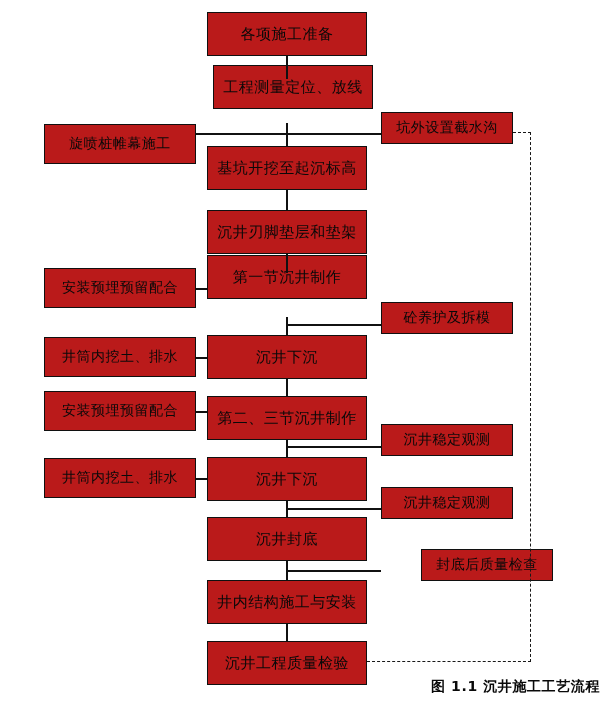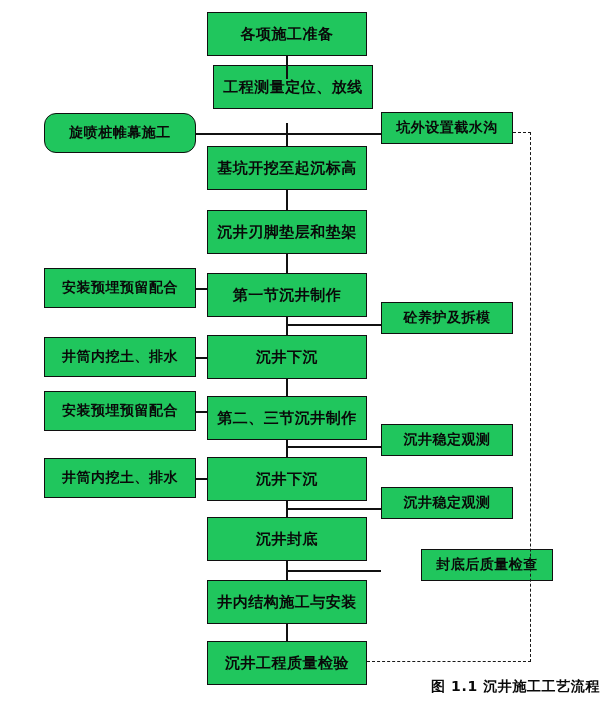--- a/index.html
+++ b/index.html
@@ -10,28 +10,27 @@
     overflow:hidden;
     position:relative;
     filter:contrast(1.02);
   }
   #canvas{position:absolute;left:0;top:0;width:600px;height:709px;}
 
   .node{
     position:absolute;
     box-sizing:border-box;
     border:1.6px solid #121212;
-    background:#22c55e;
+    background:#b91c1c;
     display:flex;align-items:center;justify-content:center;
     color:#0b0b0b;
     letter-spacing:0.5px;
     text-align:center;
     line-height:1.1;
     white-space:nowrap;
-    font-weight:bold;
   }
   .node span{display:block;}
 
   
   .c{left:207px;width:160px;height:44px;font-size:15px;}
   
   .l{left:44px;width:152px;height:40px;font-size:14px;}
   
   .r{left:381px;width:132px;height:32px;font-size:14px;}
 
@@ -60,21 +59,21 @@
   </div>
   <div class="node c" style="top:65px;margin-left:6px;">
     <span>工程测量定位、放线</span>
   </div>
   <div class="node c" style="top:146px;">
     <span>基坑开挖至起沉标高</span>
   </div>
   <div class="node c" style="top:210px;">
     <span>沉井刃脚垫层和垫架</span>
   </div>
-  <div class="node c" style="top:273px;">
+  <div class="node c" style="top:255px;">
     <span>第一节沉井制作</span>
   </div>
   <div class="node c" style="top:335px;">
     <span>沉井下沉</span>
   </div>
   <div class="node c" style="top:396px;">
     <span>第二、三节沉井制作</span>
   </div>
   <div class="node c" style="top:457px;">
     <span>沉井下沉</span>
@@ -82,21 +81,21 @@
   <div class="node c" style="top:517px;">
     <span>沉井封底</span>
   </div>
   <div class="node c" style="top:580px;">
     <span>井内结构施工与安装</span>
   </div>
   <div class="node c" style="top:641px;">
     <span>沉井工程质量检验</span>
   </div>
 
-  <div class="node l" style="top:113px;border-radius:12px;">
+  <div class="node l" style="top:124px;">
     <span>旋喷桩帷幕施工</span>
   </div>
   <div class="node l" style="top:268px;">
     <span>安装预埋预留配合</span>
   </div>
   <div class="node l" style="top:337px;">
     <span>井筒内挖土、排水</span>
   </div>
   <div class="node l" style="top:391px;">
     <span>安装预埋预留配合</span>

